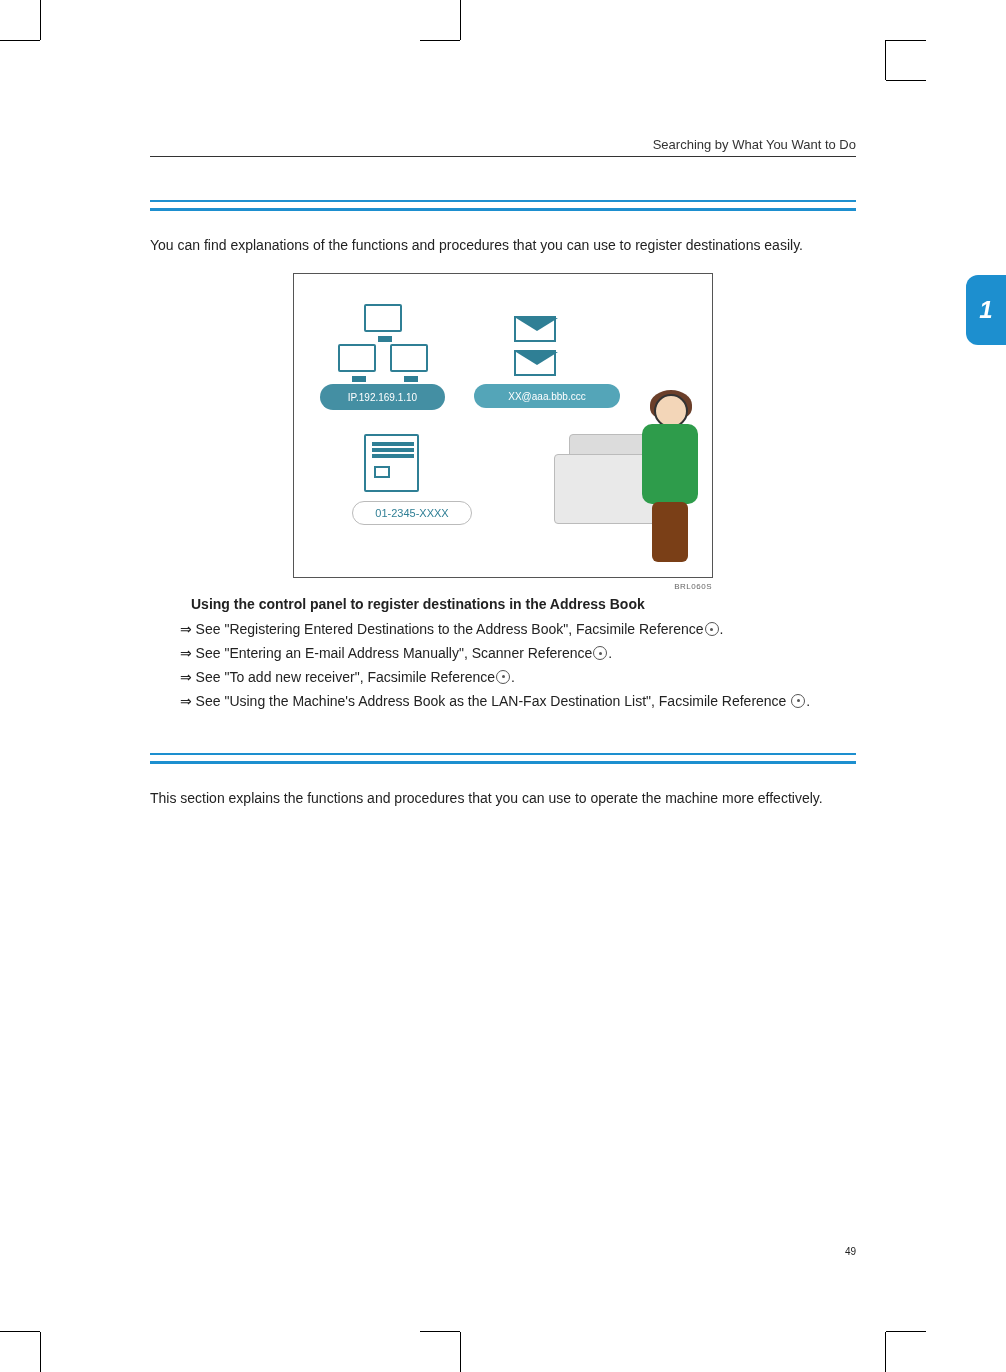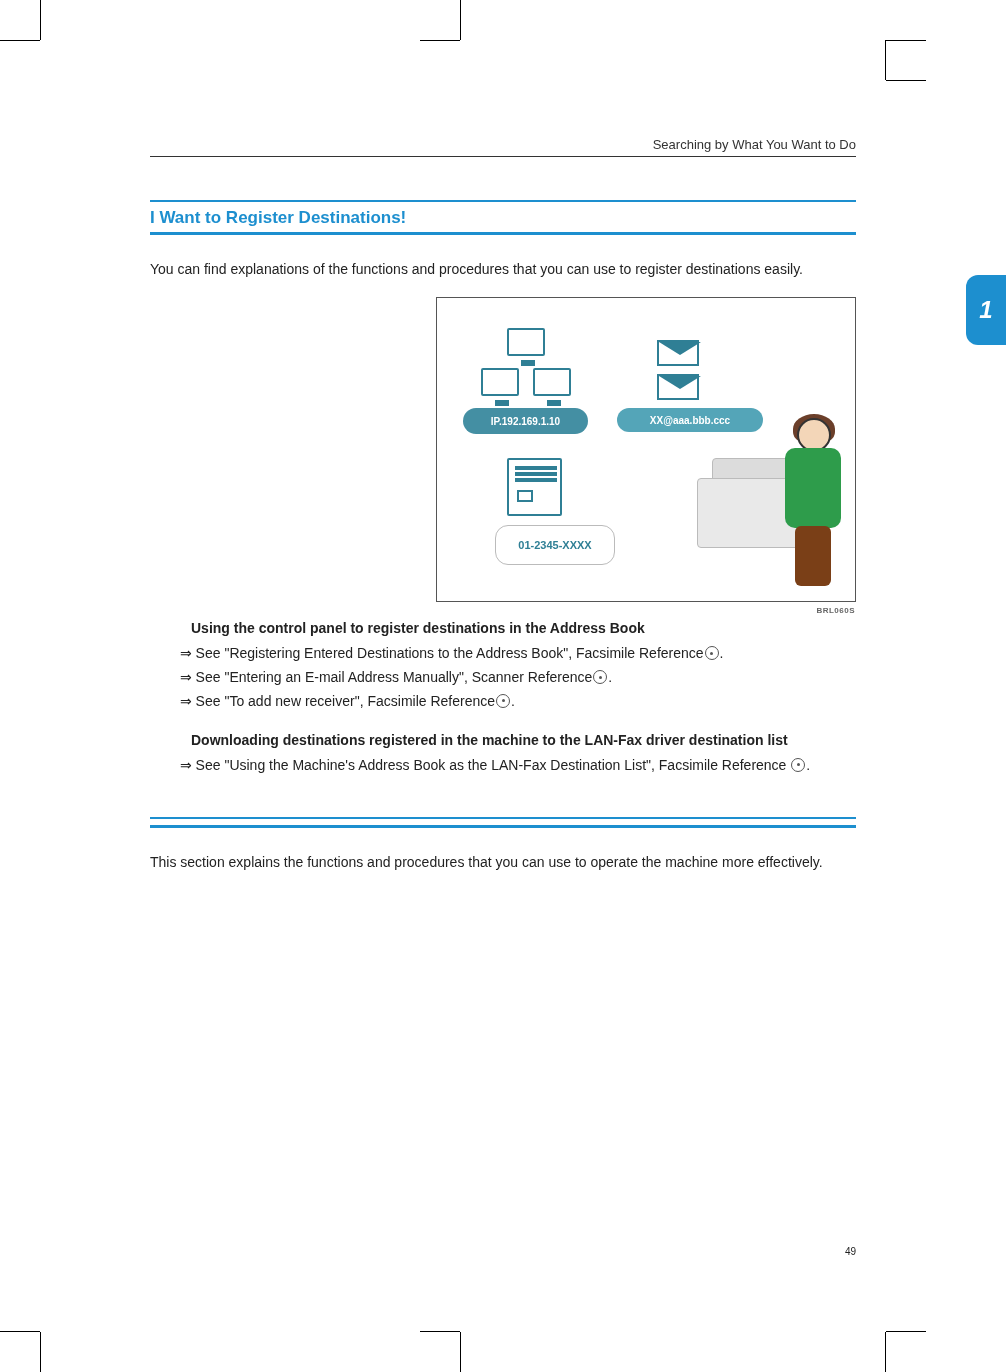--- a/index.html
+++ b/index.html
@@ -19,27 +19,27 @@
   .side-tab { position: absolute; right: 0; top: 275px; width: 40px; height: 70px; background: #1d8fcf; border-top-left-radius: 12px; border-bottom-left-radius: 12px; color: #fff; display: flex; align-items: center; justify-content: center; font-weight: bold; font-size: 24px; font-style: italic; }
 
   
   .content { position: absolute; left: 150px; right: 150px; top: 200px; }
   .section-rule-top { height: 2px; background: #1d8fcf; margin-bottom: 6px; }
   .section-title { font-size: 17px; font-weight: bold; color: #1d8fcf; margin: 2px 0 4px 0; }
   .section-rule-bot { height: 3px; background: #1d8fcf; margin-bottom: 24px; }
   .intro { font-size: 14px; line-height: 1.45; margin-bottom: 18px; }
 
   
-  .figure-wrap { display: flex; justify-content: flex-end; margin-bottom: 10px; font-weight: bold; }
+  .figure-wrap { display: flex; justify-content: center; margin-bottom: 10px; }
   .figure { width: 420px; height: 305px; border: 1px solid #555; position: relative; background: #fff; }
   .figlabel { position: absolute; right: 0; bottom: -14px; font-size: 8px; color: #666; letter-spacing: .5px; }
   .bubble { position: absolute; background: #448FA3; color: #fff; border-radius: 50% / 50%; display: flex; align-items: center; justify-content: center; font-size: 11px; padding: 0 8px; }
   .bubble.ip { left: 26px; top: 110px; width: 125px; height: 26px; border-radius: 14px; font-size: 10px;}
   .bubble.em { left: 180px; top: 110px; width: 146px; height: 24px; border-radius: 13px; font-size: 10px; background:#54a5b8;}
-  .bubble.fx { left: 58px; top: 227px; width: 120px; height: 40px; border-radius: 13px; font-size: 11px; background:#fff; color:#2f7f95; border:1px solid #bbb;}
+  .bubble.fx { left: 58px; top: 227px; width: 120px; height: 24px; border-radius: 13px; font-size: 11px; background:#fff; color:#2f7f95; border:1px solid #bbb;}
   
   .comp { position: absolute; width: 38px; height: 28px; border: 2px solid #2f7f95; background:#fff; border-radius:2px; }
   .comp::after { content:""; position:absolute; left:12px; top:30px; width:14px; height:6px; background:#2f7f95; }
   .envlp { position:absolute; width:42px; height:26px; border:2px solid #2f7f95; background:#fff;}
   .envlp::before{content:"";position:absolute;left:0;top:0;border-left:21px solid transparent;border-right:21px solid transparent;border-top:13px solid #2f7f95;}
   .faxdoc { position:absolute; width:55px; height:58px; border:2px solid #2f7f95; border-radius:2px; background:#fff;}
   .faxdoc::before{content:"";position:absolute;left:6px;top:6px;width:42px;height:4px;background:#2f7f95; box-shadow:0 6px 0 #2f7f95,0 12px 0 #2f7f95;}
   .faxdoc .mini{position:absolute;left:8px;top:30px;width:16px;height:12px;border:2px solid #2f7f95;}
   .printer{position:absolute;left:260px;top:160px;width:120px;height:95px;}
   .printer .body{position:absolute;left:0;top:20px;width:120px;height:70px;background:#e9e9e9;border:1px solid #bbb;border-radius:4px;}
@@ -79,21 +79,20 @@
   <div class="running-head">Searching by What You Want to Do</div>
   <div class="head-rule"></div>
 
   <div class="side-tab">
     <span>1</span>
   </div>
 
   <div class="content">
 
     <div class="section-rule-top"></div>
-    <div class="section-title">I Want to Register Destinations!</div>
     <div class="section-rule-bot"></div>
 
     <p class="intro">You can find explanations of the functions and procedures that you can use to register destinations easily.</p>
 
     <div class="figure-wrap">
       <div class="figure">
 
         <div class="comp" style="left:70px;top:30px;"></div>
         <div class="comp" style="left:44px;top:70px;"></div>
         <div class="comp" style="left:96px;top:70px;"></div>
@@ -134,21 +133,20 @@
       <span class="arrow">⇒ See "Registering Entered Destinations to the Address Book", Facsimile Reference</span><span class="cd-icon"></span><span>.</span>
     </div>
     <div class="ref">
       <span class="arrow">⇒ See "Entering an E-mail Address Manually", Scanner Reference</span><span class="cd-icon"></span><span>.</span>
     </div>
 
     <div class="ref">
       <span class="arrow">⇒ See "To add new receiver", Facsimile Reference</span><span class="cd-icon"></span><span>.</span>
     </div>
 
-    <div class="sub-h">Downloading destinations registered in the machine to the LAN-Fax driver destination list</div>
     <div class="ref">
       <span class="arrow">⇒ See "Using the Machine's Address Book as the LAN-Fax Destination List", Facsimile Reference </span><span class="cd-icon"></span><span>.</span>
     </div>
 
     <div class="section2">
       <div class="section-rule-top"></div>
       <div class="section-rule-bot"></div>
       <p class="intro">This section explains the functions and procedures that you can use to operate the machine more effectively.</p>
     </div>
 

